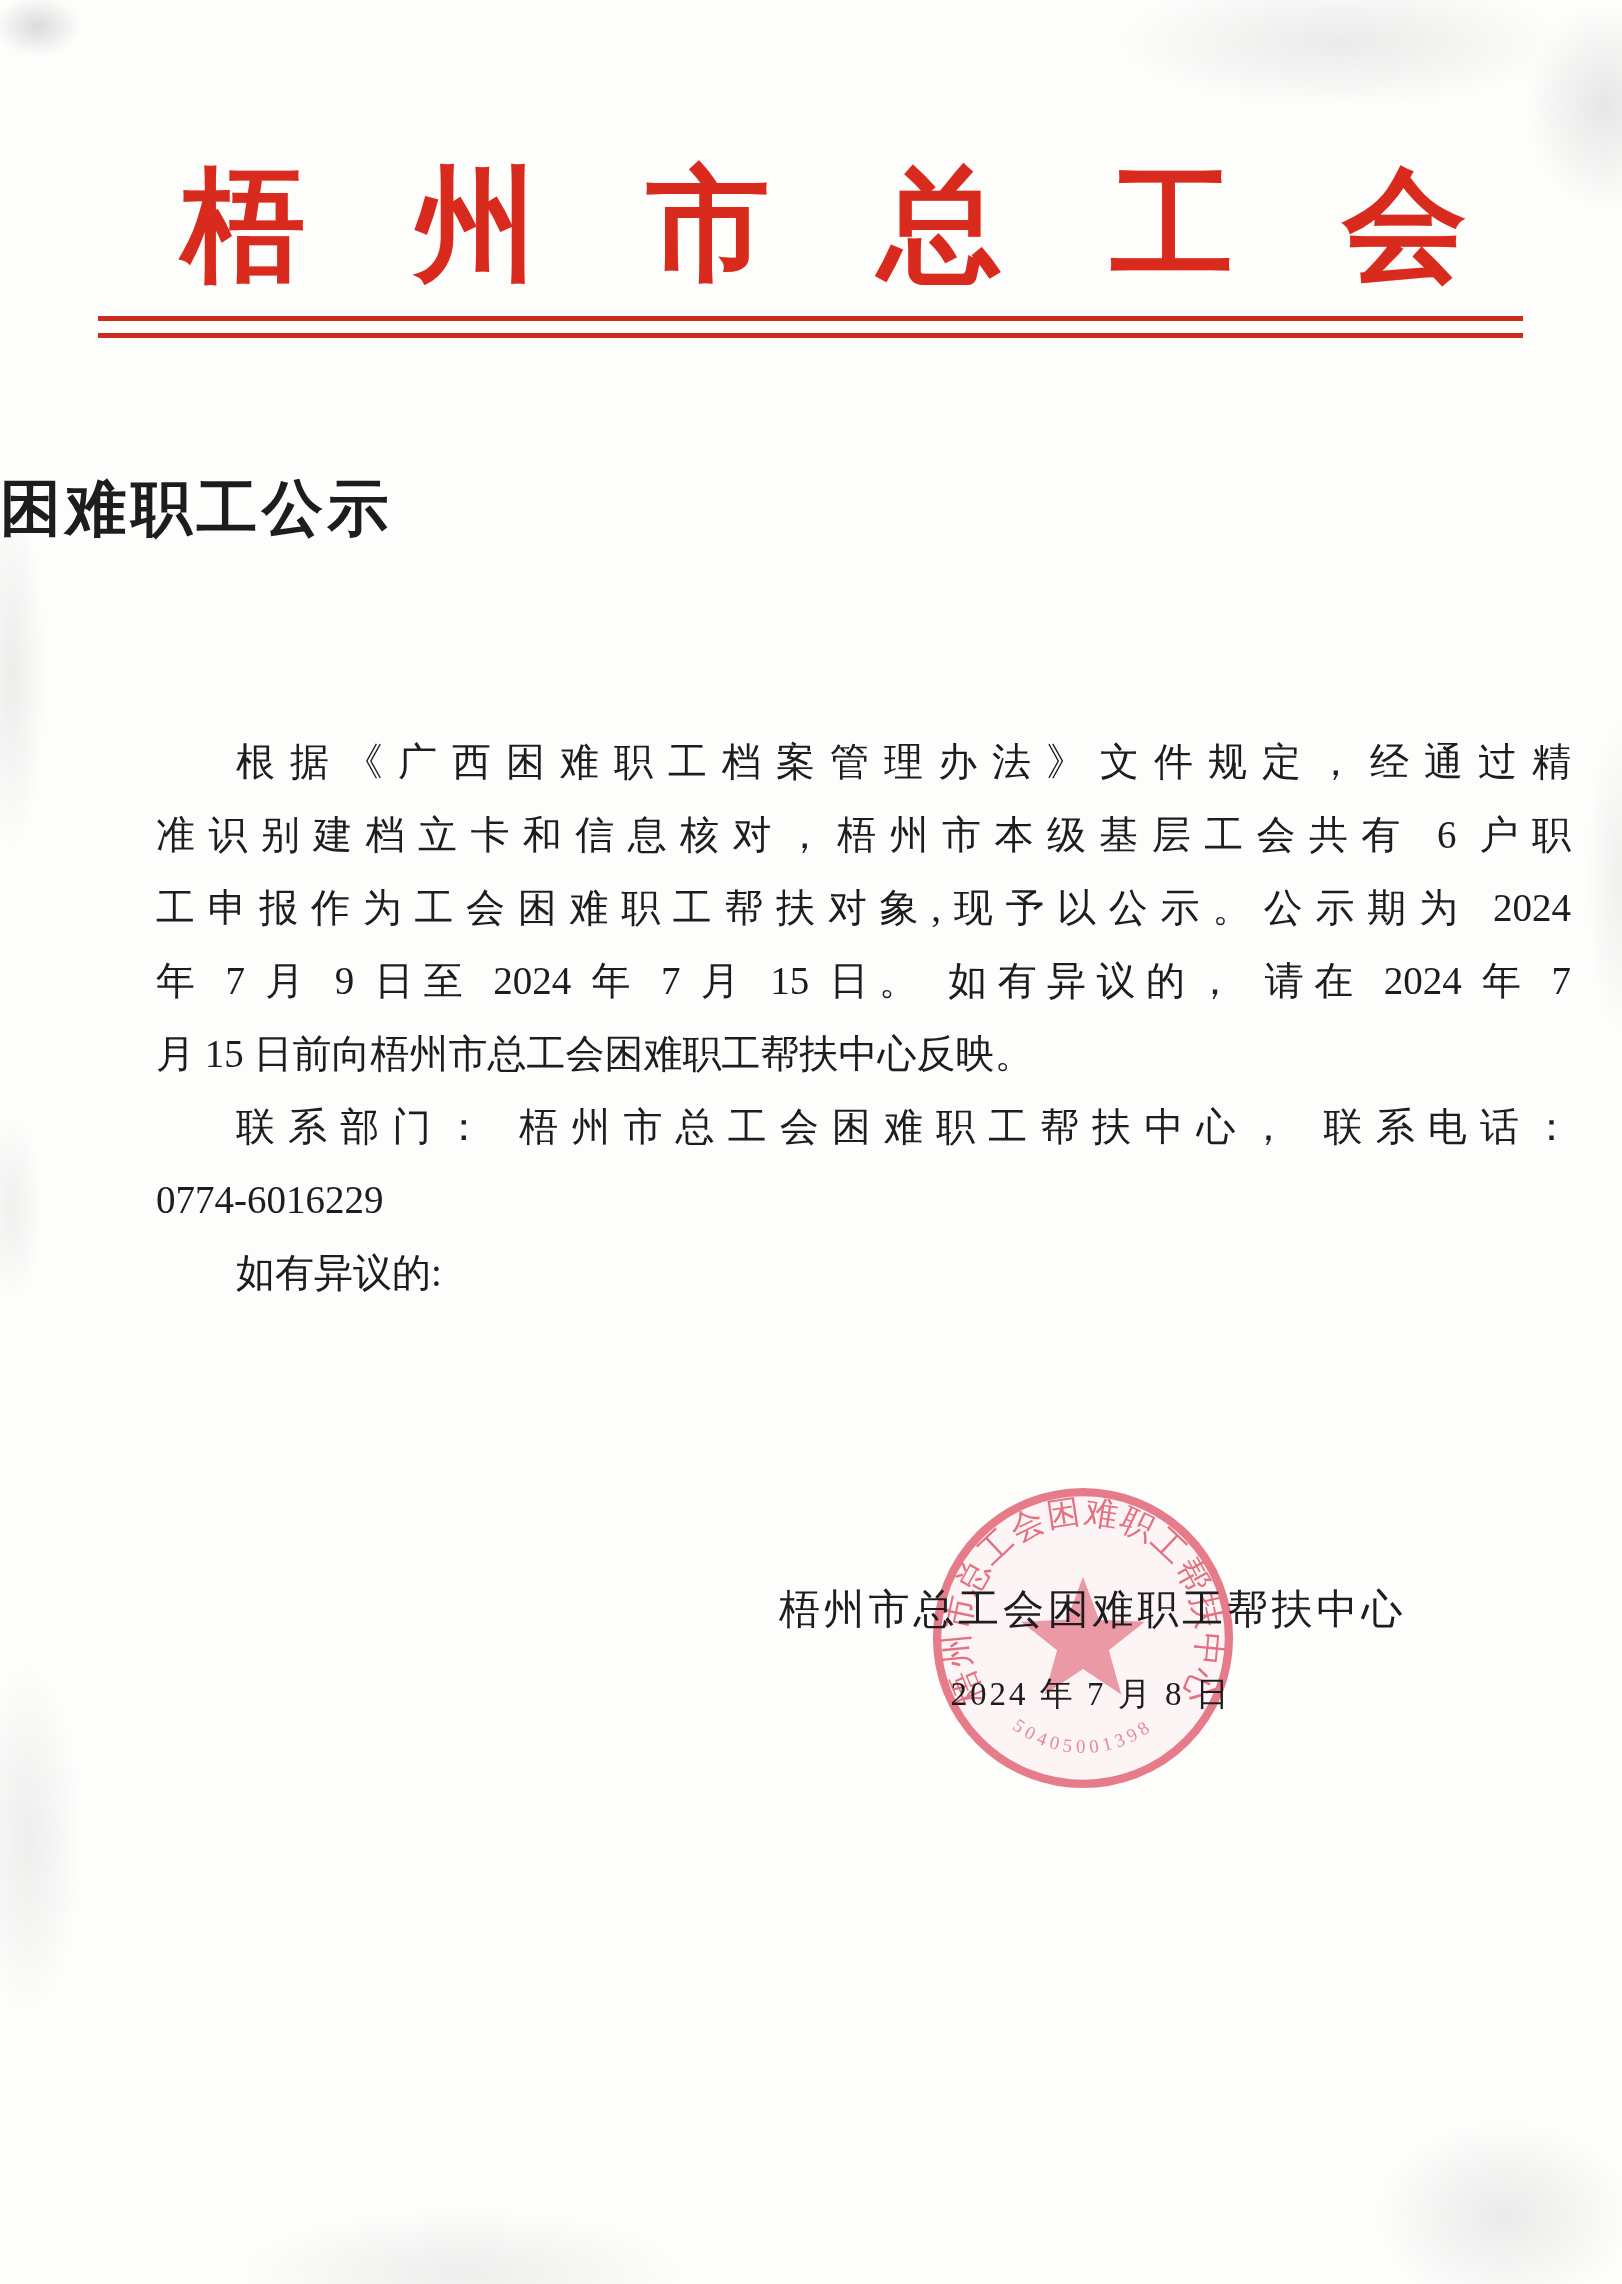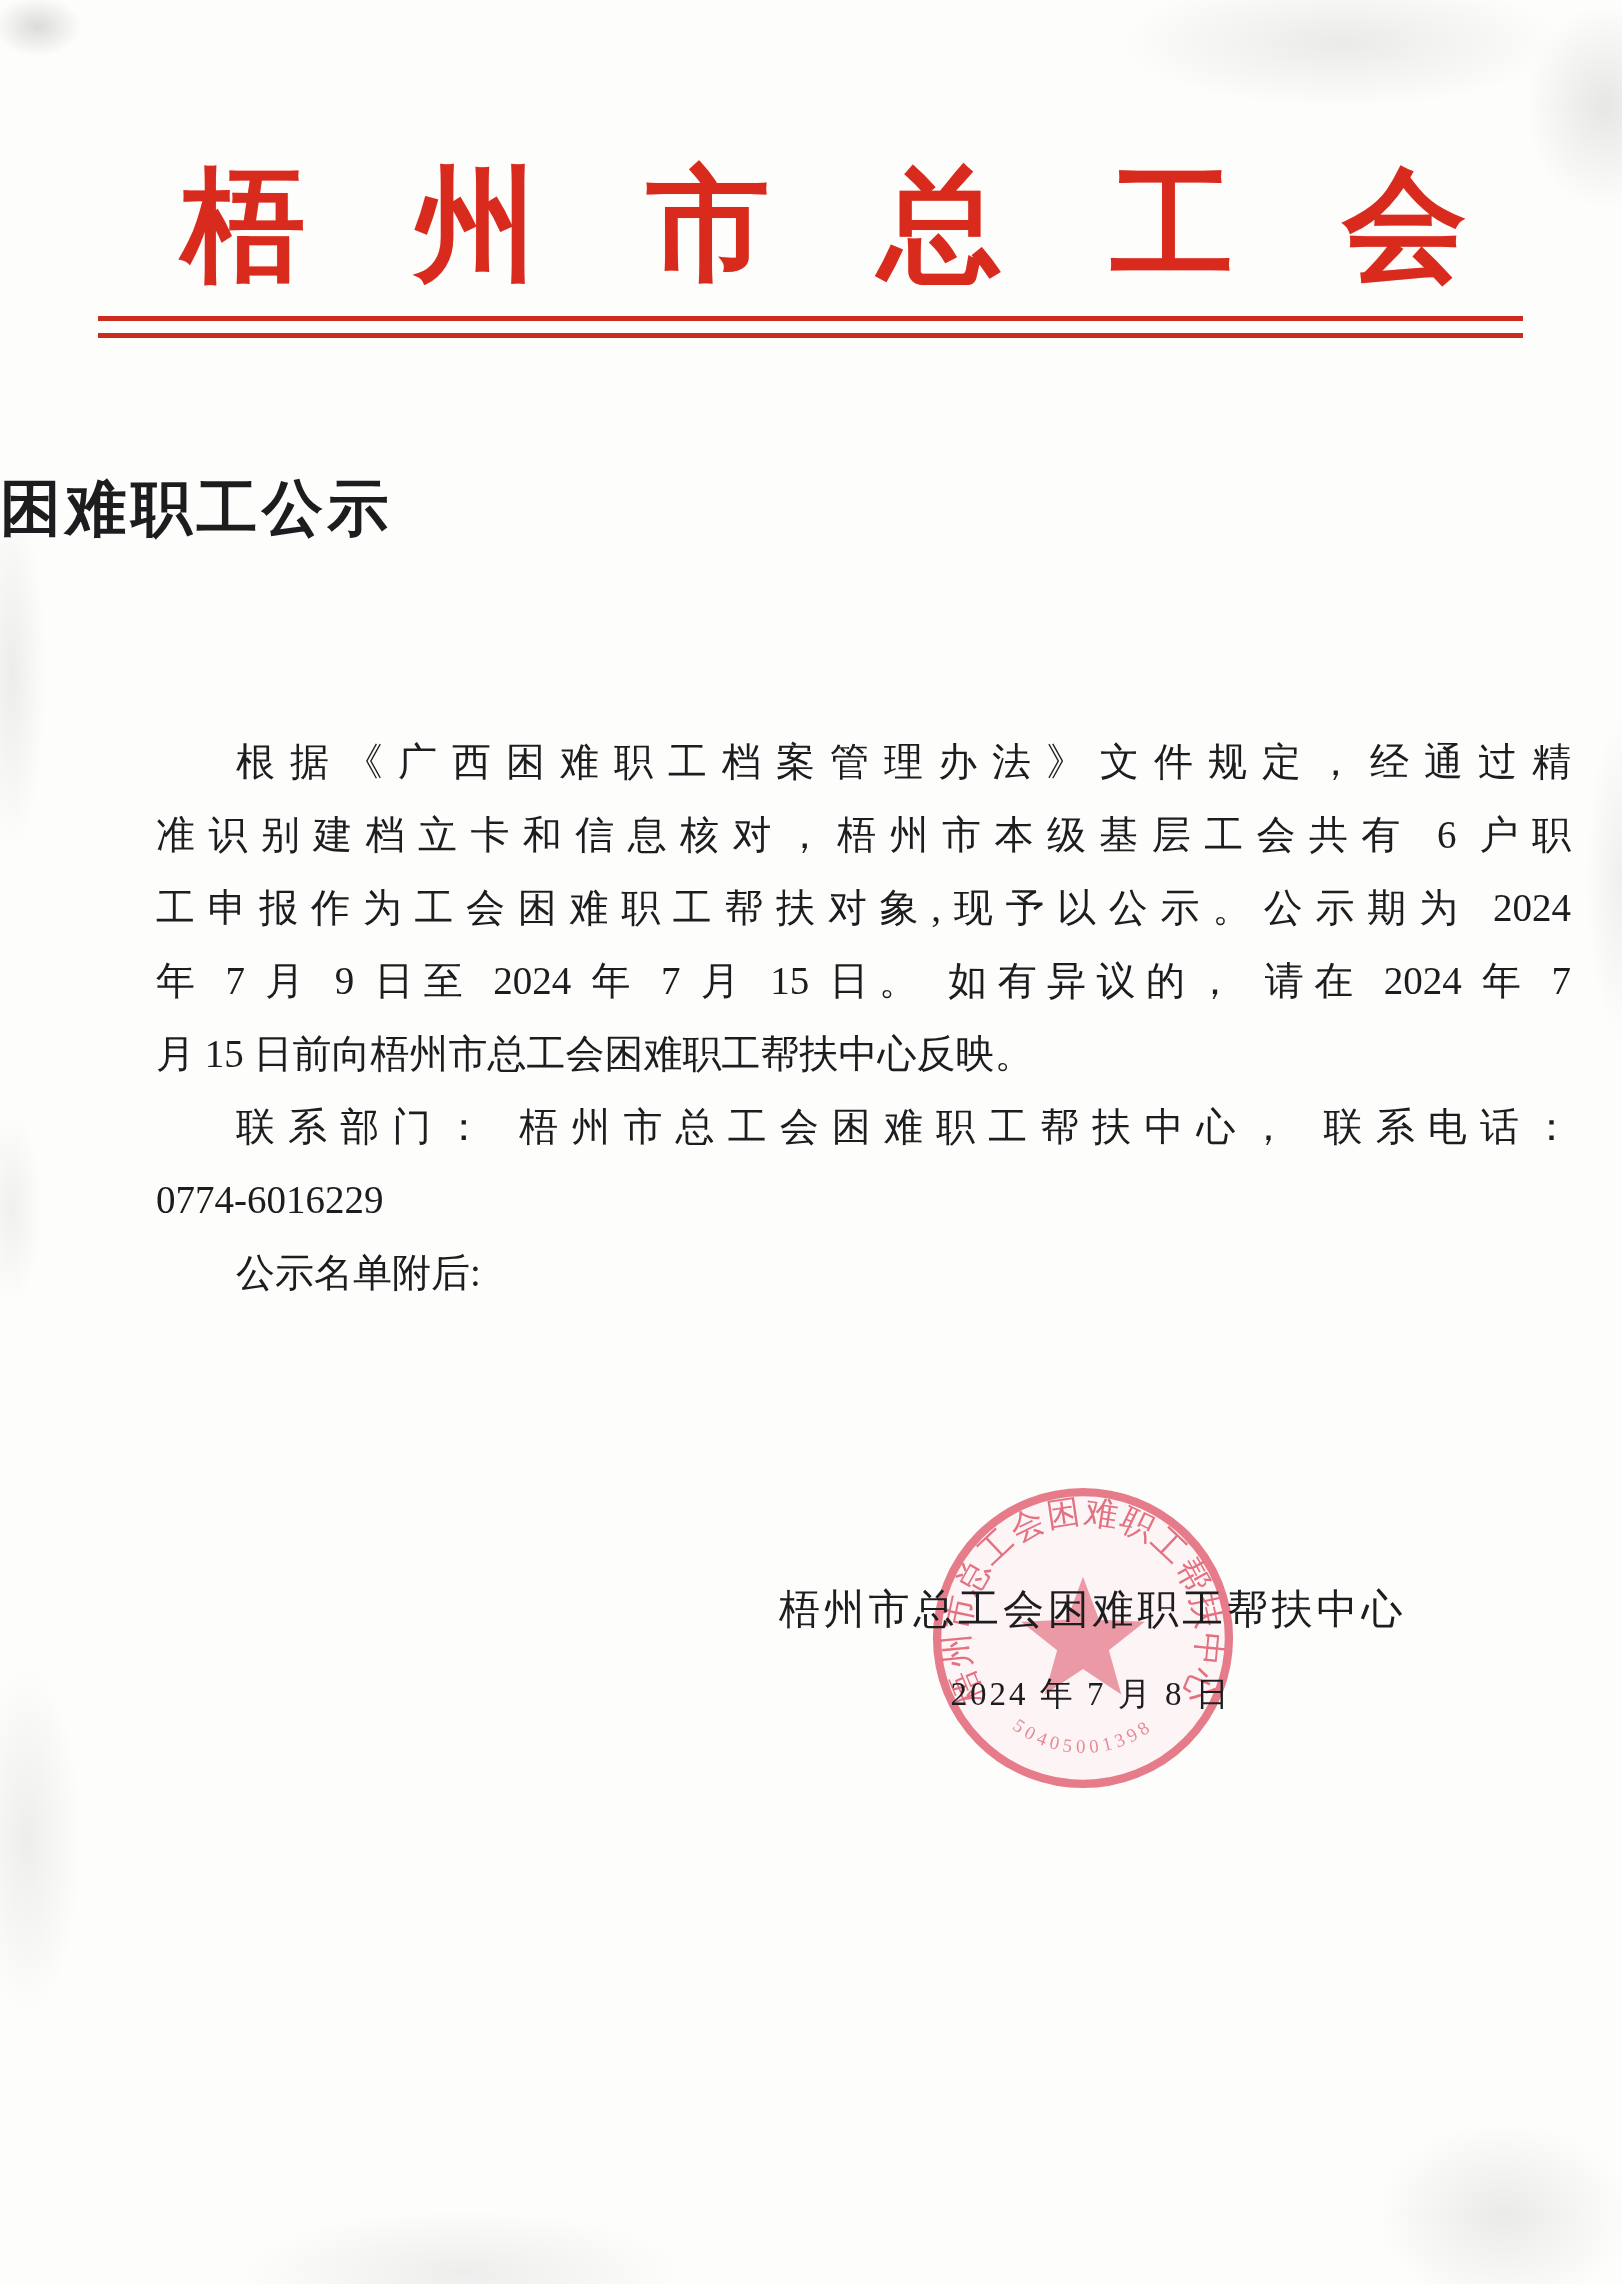--- a/index.html
+++ b/index.html
@@ -107,21 +107,21 @@
   <div class="doc-title">困难职工公示</div>
 
   <div class="body-text">
     <div class="line indent justify">根据《广西困难职工档案管理办法》文件规定，经通过精</div>
     <div class="line justify">准识别建档立卡和信息核对，梧州市本级基层工会共有 6 户职</div>
     <div class="line justify">工申报作为工会困难职工帮扶对象,现予以公示。公示期为 2024</div>
     <div class="line justify">年 7 月 9 日至 2024 年 7 月 15 日。 如有异议的， 请在 2024 年 7</div>
     <div class="line">月 15 日前向梧州市总工会困难职工帮扶中心反映。</div>
     <div class="line indent justify">联系部门： 梧州市总工会困难职工帮扶中心， 联系电话：</div>
     <div class="line">0774-6016229</div>
-    <div class="line indent">公示名单附后:</div>
+    <div class="line indent">如有异议的:</div>
   </div>
 
   <svg class="seal" viewBox="0 0 410 410">
     <defs>
       <path id="sealArcTop" d="M 73.4 281 A 152 152 0 1 1 336.6 281" fill="none"></path>
       <path id="sealArcBottom" d="M 107.3 321.4 A 152 152 0 0 0 302.7 321.4" fill="none"></path>
     </defs>
     <circle cx="205" cy="205" r="193" fill="rgba(236,150,162,0.10)" stroke="#dd4a5e" stroke-width="11" stroke-opacity="0.82"></circle>
     <polygon points="205,124 226.2,180.9 286.8,183.4 239.2,221.1 255.6,279.6 205,246 154.4,279.6 170.8,221.1 123.2,183.4 183.8,180.9" fill="#e4798a" fill-opacity="0.85"></polygon>
     <text font-size="44" fill="#dd4a5e" fill-opacity="0.88" letter-spacing="2">

